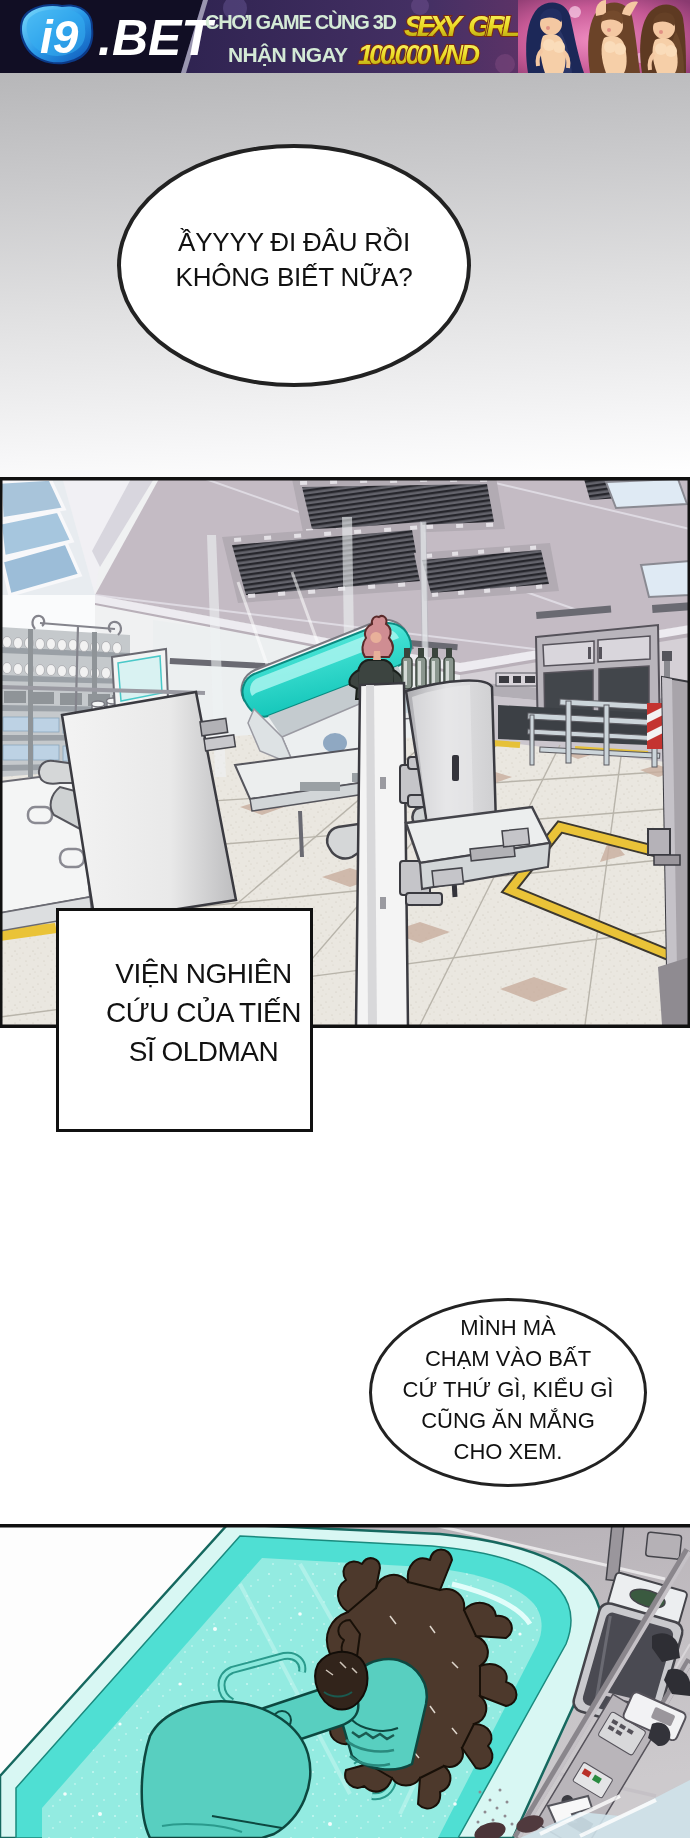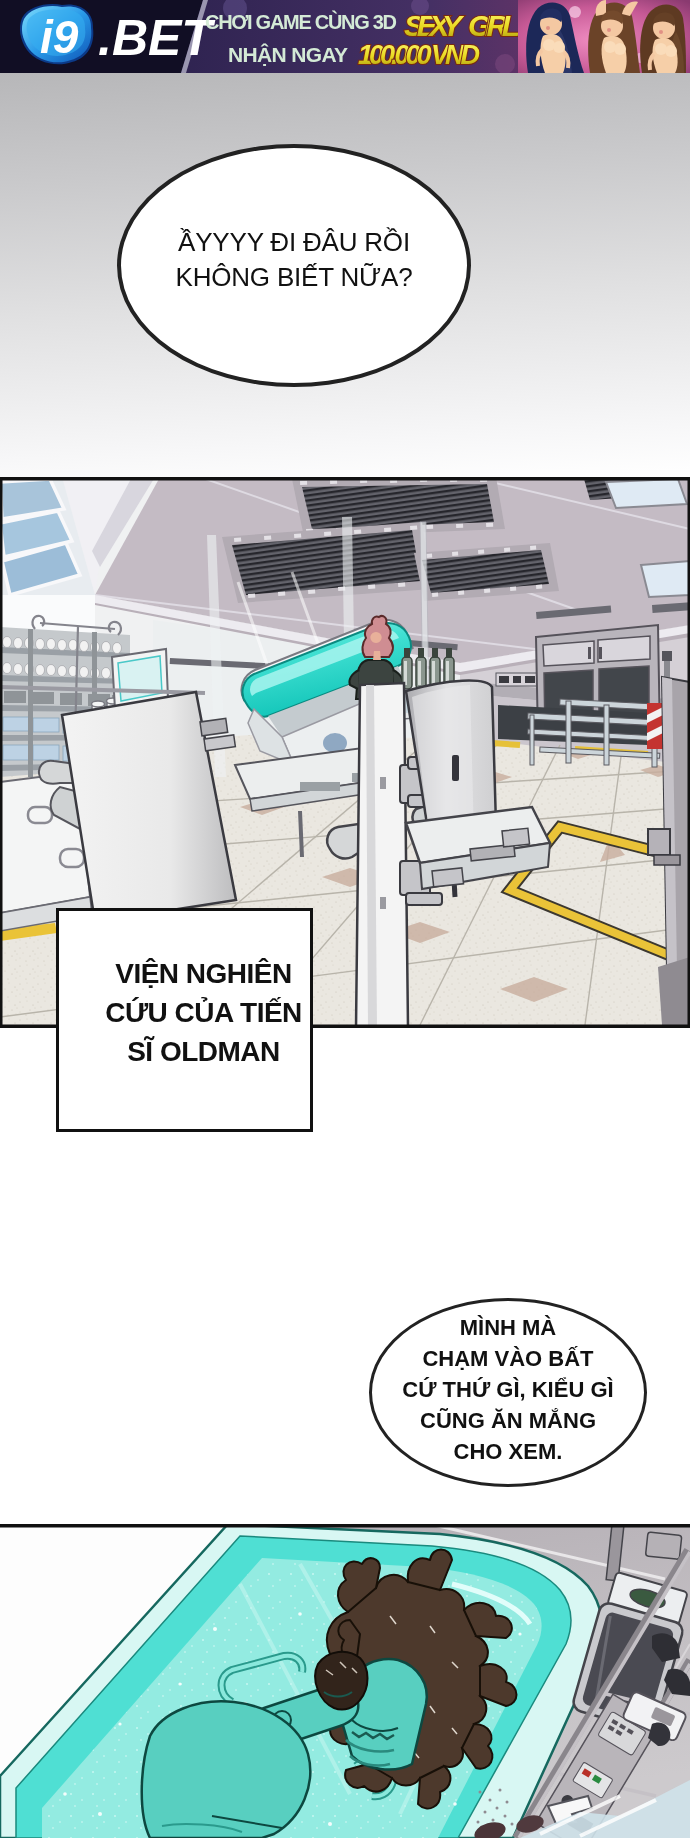--- a/index.html
+++ b/index.html
@@ -538,25 +538,25 @@
 
   <rect x="0" y="0" width="690" height="3.5" fill="#111"></rect>
   <rect x="0" y="547.5" width="690" height="3.5" fill="#111"></rect>
   <rect x="0" y="0" width="2.5" height="551" fill="#111"></rect>
   <rect x="687.5" y="0" width="2.5" height="551" fill="#111"></rect>
 </svg>
 </div>
 
 <div class="abs" id="captionbox" style="left:56px;top:908px;width:251px;height:218px;background:#fff;border:3px solid #111;"></div>
 
-<div class="abs" style="left:56px;top:954px;width:295px;text-align:center;font-weight:bold;font-size:28px;line-height:39px;color:#111;letter-spacing:-0.5px;">VIỆN NGHIÊN<br>CỨU CỦA TIẾN<br>SĨ OLDMAN</div>
+<div class="abs" style="left:56px;top:954px;width:295px;text-align:center;font-weight:normal;font-size:28px;line-height:39px;color:#111;letter-spacing:-0.5px;">VIỆN NGHIÊN<br>CỨU CỦA TIẾN<br>SĨ OLDMAN</div>
 
 <div class="abs" id="bubble2" style="left:369px;top:1298px;width:272px;height:183px;background:#fff;border:3px solid #222;border-radius:50%;"></div>
 
-<div class="abs" style="left:369px;top:1312px;width:278px;text-align:center;font-weight:bold;font-size:22px;line-height:31px;color:#111;">MÌNH MÀ<br>CHẠM VÀO BẤT<br>CỨ THỨ GÌ, KIỂU GÌ<br>CŨNG ĂN MẮNG<br>CHO XEM.</div>
+<div class="abs" style="left:369px;top:1312px;width:278px;text-align:center;font-weight:normal;font-size:22px;line-height:31px;color:#111;">MÌNH MÀ<br>CHẠM VÀO BẤT<br>CỨ THỨ GÌ, KIỂU GÌ<br>CŨNG ĂN MẮNG<br>CHO XEM.</div>
 
 <div class="abs" id="panel2" style="left:0;top:1524px;width:690px;height:314px;">
 <svg width="690" height="314" viewBox="0 0 690 314">
   <defs>
     <linearGradient id="floor2" x1="0" y1="0" x2="0.3" y2="1">
       <stop offset="0" stop-color="#b3adb3"></stop>
           <stop offset="0.6" stop-color="#c3bfc3"></stop>
           <stop offset="1" stop-color="#cdcacd"></stop>
     </linearGradient>
     <pattern id="speck2" width="22" height="22" patternUnits="userSpaceOnUse">

